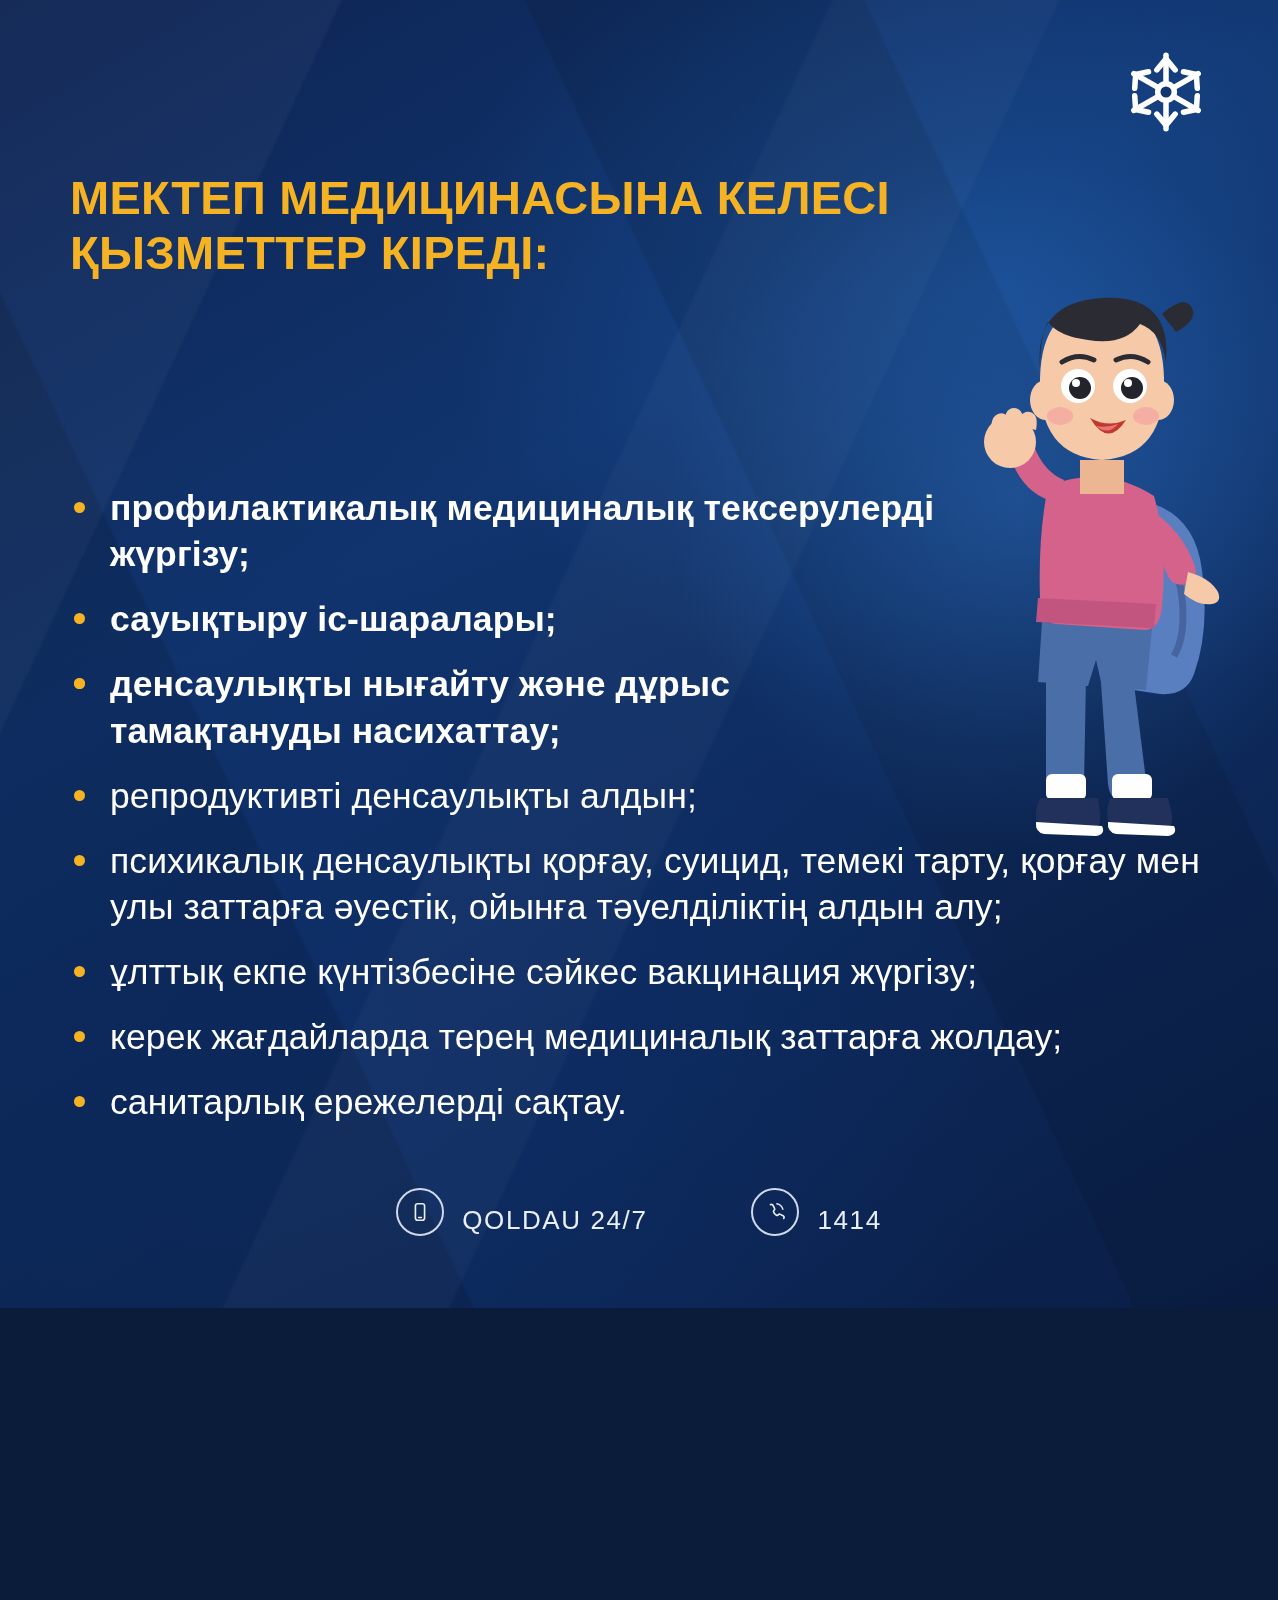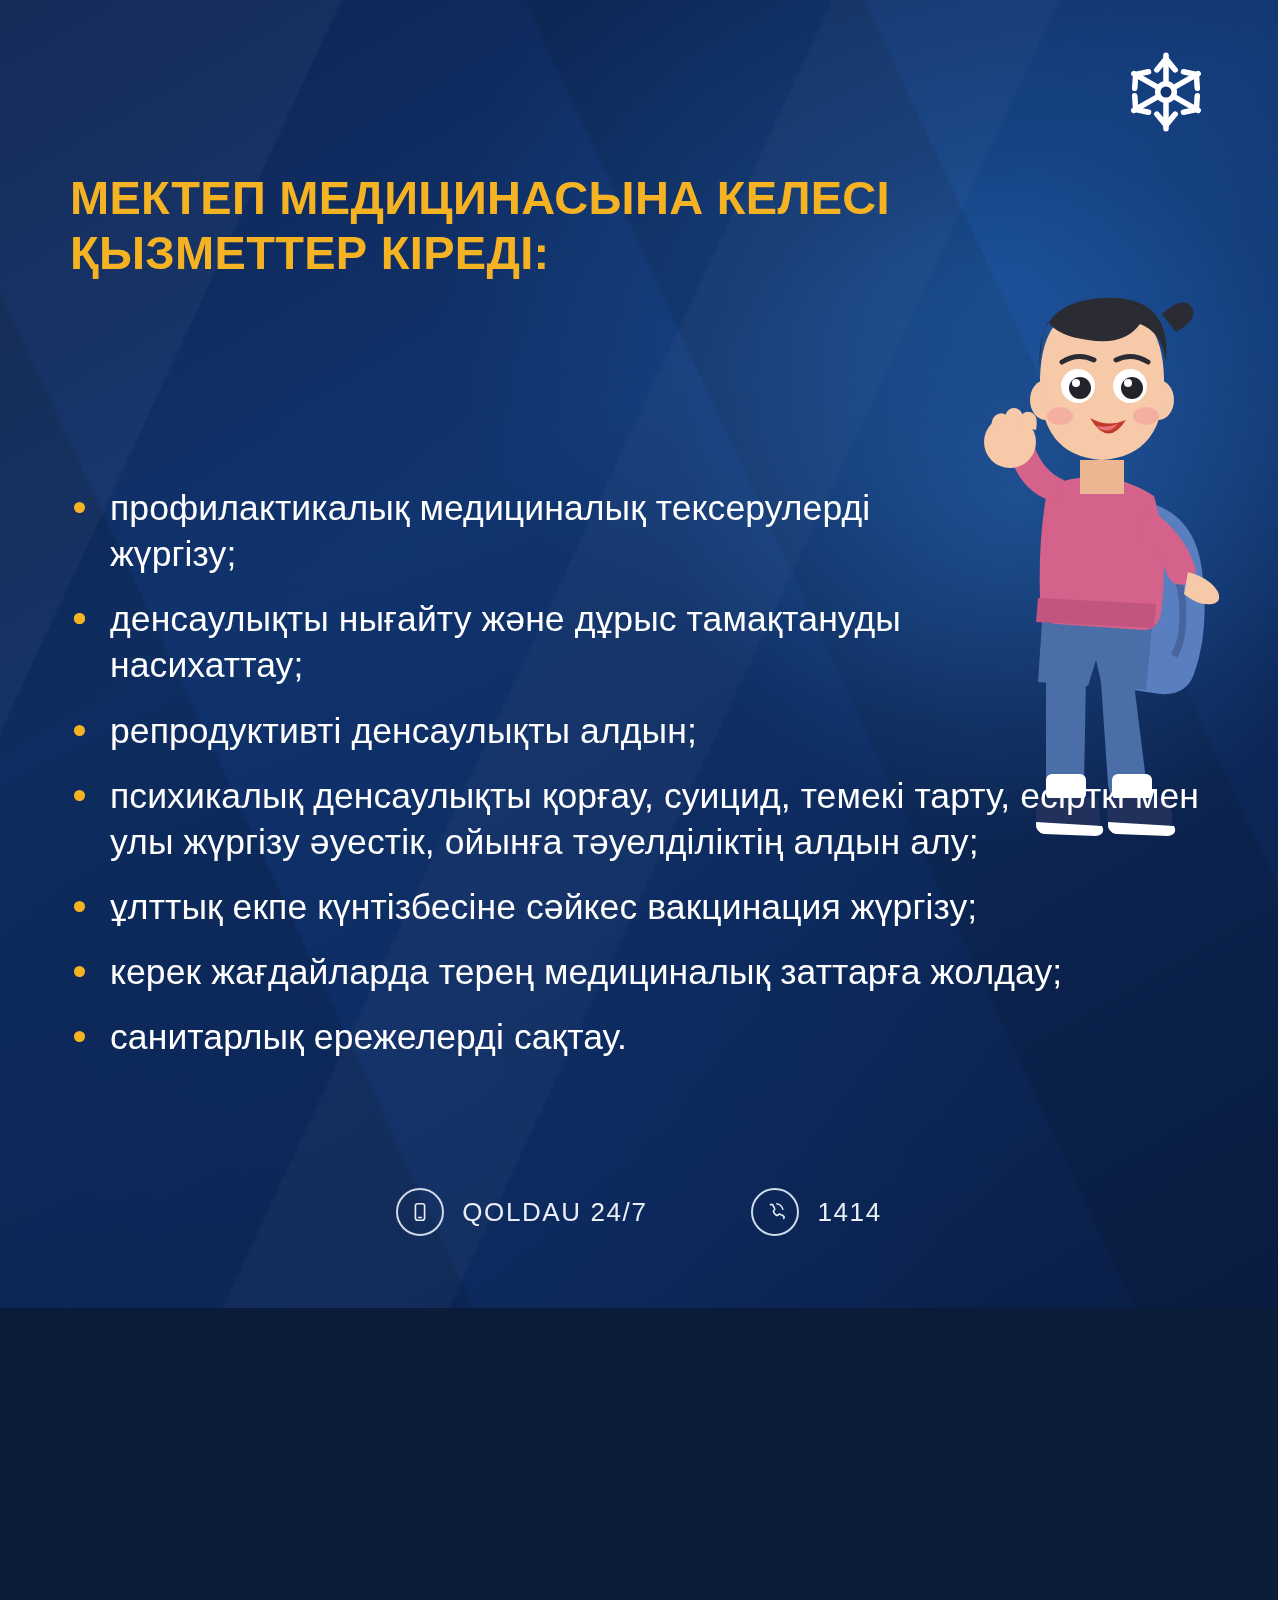--- a/index.html
+++ b/index.html
@@ -82,21 +82,21 @@
   }
   .list li .bullet {
     position: absolute;
     left: 12px;
     top: 17px;
     width: 11px;
     height: 11px;
     border-radius: 50%;
     background: #f5b324;
   }
-  .list li.narrow { width: 860px; }
+  .list li.narrow { width: 860px; font-weight: bold; }
   .list li.wide { width: 1135px; }
 
   
   .boy {
     position: absolute;
     right: 18px;
     top: 250px;
     width: 330px;
     height: 640px;
     pointer-events: none;
@@ -108,21 +108,21 @@
     left: 0; right: 0;
     bottom: 72px;
     display: flex;
     justify-content: center;
     align-items: center;
     gap: 0;
     color: #e9eef7;
   }
   .fitem {
     display: flex;
-    align-items: center;
+    align-items: flex-end;
     gap: 18px;
     padding: 0 52px;
   }
   .fitem .ficon {
     width: 44px;
     height: 44px;
     border: 2px solid #cfd9ea;
     border-radius: 50%;
     display: flex;
     align-items: center;
@@ -229,32 +229,36 @@
     </svg>
   </div>
 
   <ul class="list">
     <li class="narrow">
       <span class="bullet"></span>
       <span>профилактикалық медициналық тексерулерді жүргізу;</span>
     </li>
     <li class="narrow">
       <span class="bullet"></span>
+      <span>сауықтыру іс-шаралары;</span>
+    </li>
+    <li class="narrow">
+      <span class="bullet"></span>
     </li>
     <li class="narrow">
       <span class="bullet"></span>
       <span>денсаулықты нығайту және дұрыс тамақтануды насихаттау;</span>
     </li>
     <li class="wide">
       <span class="bullet"></span>
       <span>репродуктивті денсаулықты алдын;</span>
     </li>
     <li class="wide">
       <span class="bullet"></span>
-      <span>психикалық денсаулықты қорғау, суицид, темекі тарту, есірткі мен улы жүргізу әуестік, ойынға тәуелділіктің алдын алу;</span>
+      <span>психикалық денсаулықты қорғау, суицид, темекі тарту, қорғау мен улы заттарға әуестік, ойынға тәуелділіктің алдын алу;</span>
     </li>
     <li class="wide">
       <span class="bullet"></span>
       <span>ұлттық екпе күнтізбесіне сәйкес вакцинация жүргізу;</span>
     </li>
     <li class="wide">
       <span class="bullet"></span>
       <span>керек жағдайларда терең медициналық заттарға жолдау;</span>
     </li>
     <li class="wide">

